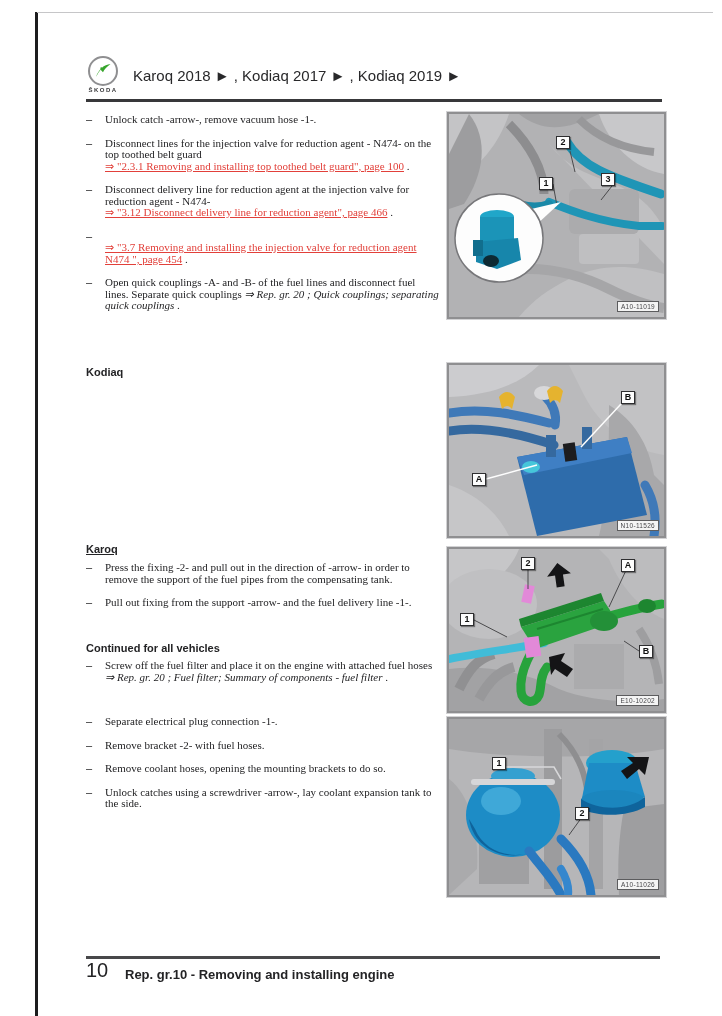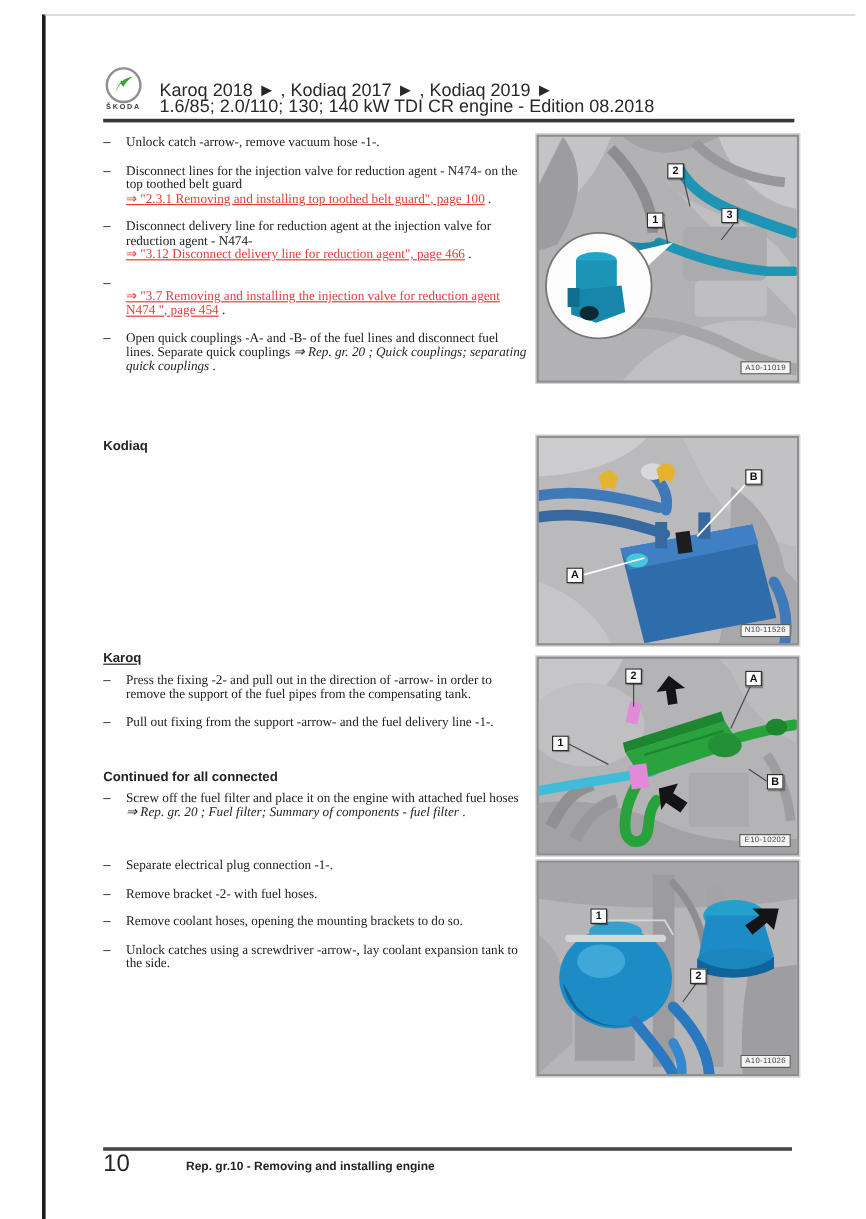--- a/index.html
+++ b/index.html
@@ -37,40 +37,39 @@
   .figure svg { display:block; }
   .callout { position:absolute; width:14px; height:13px; background:#fdfdfd; border:1px solid #2e2e30;
     font-size:9px; font-weight:bold; text-align:center; line-height:11px; color:#111;
     box-shadow:1px 1px 1px rgba(0,0,0,.4); }
   .fig-id { position:absolute; right:5px; bottom:5px; background:#f4f4f4; border:1px solid #5c5c5e;
     font-size:6.5px; line-height:9px; color:#47474a; padding:0 3px; letter-spacing:.3px; }
 
   
   .footer-rule { left:86px; top:956px; width:574px; height:2.5px; background:#48484a; }
   .page-num { left:86px; top:959px; font-size:20px; color:#232325; }
-  .footer-caption { left:125px; top:967px; font-size:10px; font-weight:bold; color:#232325;margin-left:30px; }
+  .footer-caption { left:125px; top:967px; font-size:13px; font-weight:bold; color:#232325; }
 </style>
 </head>
 <body>
 
 <div class="abs spine-line"></div>
 <div class="abs top-line"></div>
 
 <div class="abs logo-wrap">
   <div class="logo-circle">
     <svg width="22" height="22" viewBox="0 0 22 22">
       <path d="M4 17 C6.5 9.5 12 4.5 18.5 4 C14.5 7 12.2 9.5 11 12.3 L8.6 9.8 C7 11.8 5.4 14.2 4 17 Z" fill="#37a52c"></path>
       <circle cx="9.3" cy="8.2" r="1" fill="#37a52c"></circle>
     </svg>
   </div>
   <div class="brand-word">ŠKODA</div>
 </div>
 <div class="abs hdr-text">
   <div>Karoq 2018 ► , Kodiaq 2017 ► , Kodiaq 2019 ►</div>
-  <div>1.6/85; 2.0/110; 130; 140 kW TDI CR engine - Edition 08.2018</div>
 </div>
 <div class="abs hdr-rule"></div>
 
 <div class="abs textblock" style="top:114px;">
     <div class="bullet">
       <span class="dash">–</span>
       <span class="btext"><span class="seg">Unlock catch -arrow-, remove vacuum hose -1-.</span></span>
     </div>
     <div class="bullet">
       <span class="dash">–</span>
@@ -97,21 +96,21 @@
     <div class="bullet">
       <span class="dash">–</span>
       <span class="btext"><span class="seg">Press the fixing -2- and pull out in the direction of -arrow- in order to remove the support of the fuel pipes from the compensating tank.</span></span>
     </div>
     <div class="bullet">
       <span class="dash">–</span>
       <span class="btext"><span class="seg">Pull out fixing from the support -arrow- and the fuel delivery line -1-.</span></span>
     </div>
   </div>
 
-<div class="abs textblock sect-heading" style="top:642px;">Continued for all connected</div>
+<div class="abs textblock sect-heading" style="top:642px;">Continued for all vehicles</div>
 <div class="abs textblock" style="top:660px;">
     <div class="bullet">
       <span class="dash">–</span>
       <span class="btext"><span class="seg">Screw off the fuel filter and place it on the engine with attached fuel hoses </span><span class="ref-italic">⇒ Rep. gr.  20 ; Fuel filter; Summary of components - fuel filter</span><span class="seg"> .</span></span>
     </div>
   </div>
 
 <div class="abs textblock" style="top:716px;">
     <div class="bullet">
       <span class="dash">–</span>

